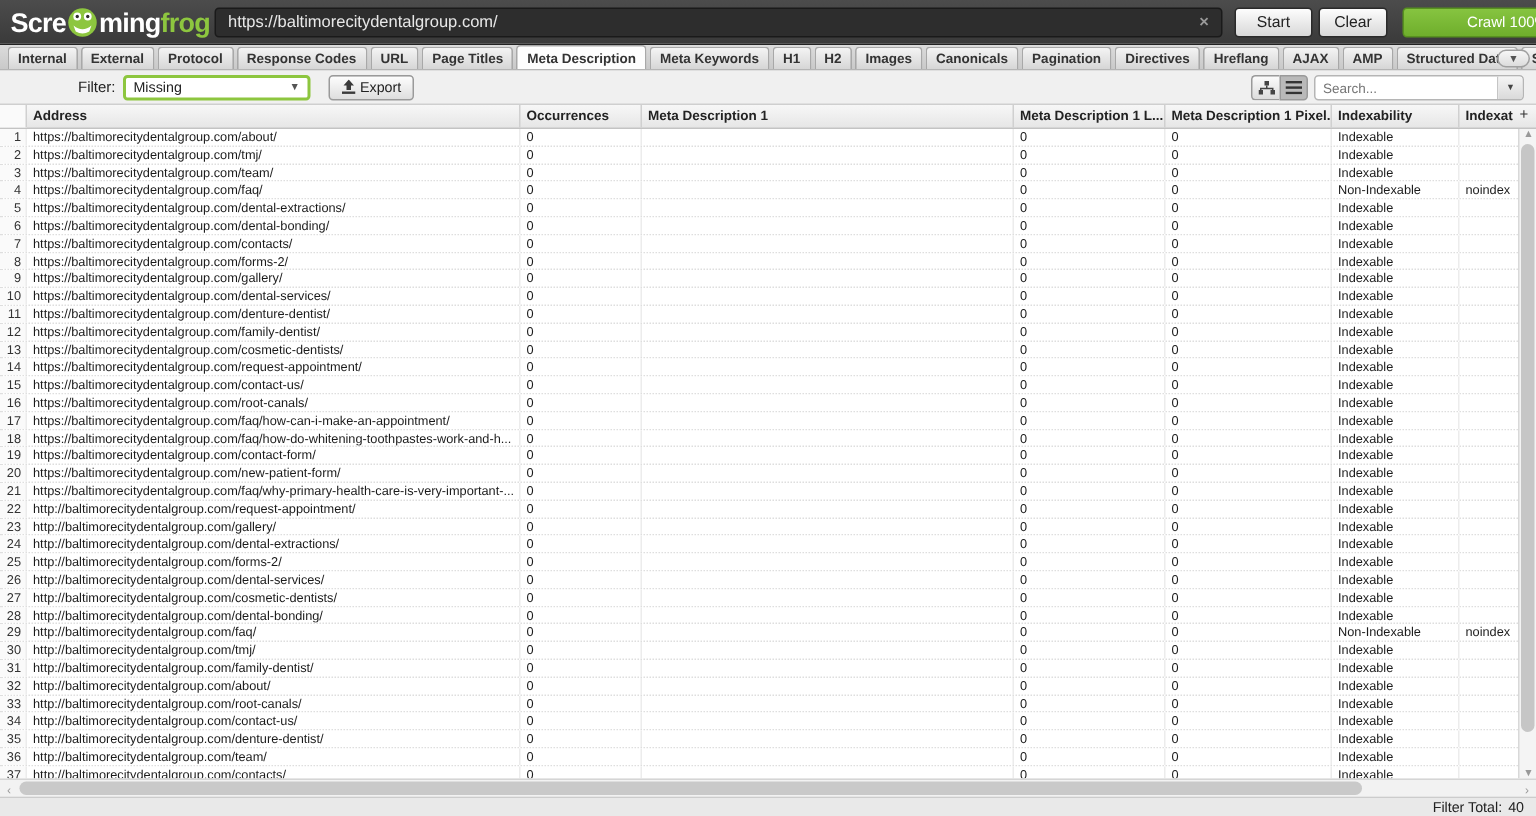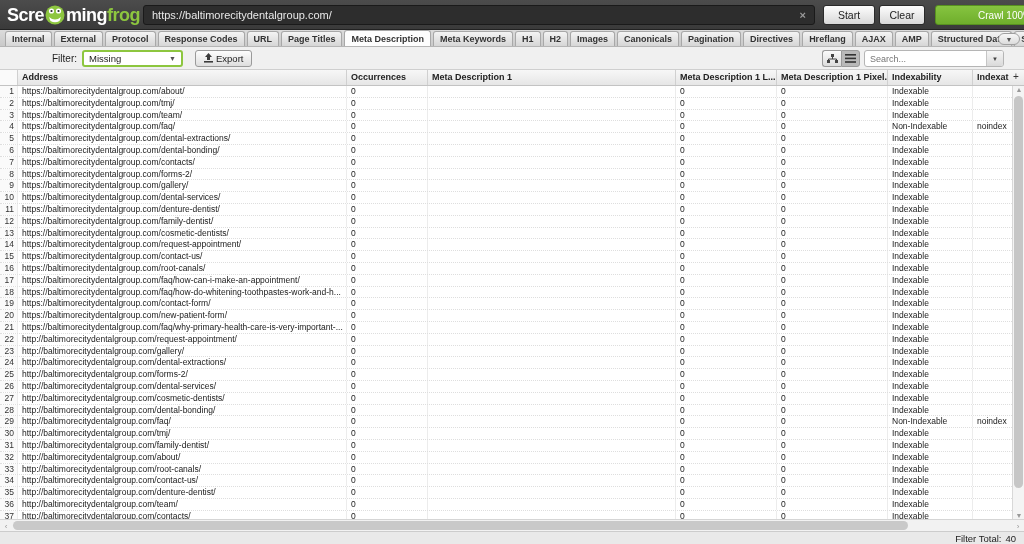--- a/index.html
+++ b/index.html
@@ -38,29 +38,29 @@
   .tab.active { background:#fdfdfd; height:16px; }
   .tab-overflow { position:absolute; right:4px; top:3px; width:22px; height:12px;
     border:1px solid #a0a0a0; border-radius:6px;
     background:linear-gradient(#f7f7f7,#dcdcdc); font-size:7px; color:#555;
     display:flex; align-items:center; justify-content:center; }
 
   
   .filterbar { height:23px; background:#f0f0f0; border-bottom:1px solid #cfcfcf;
     display:flex; align-items:center; padding-left:8px; position:relative; }
   .filter-label { font-size:10px; color:#222; margin-right:5px;padding-left:44px; }
-  .filter-select { width:101px; height:17px; background:#fff;
+  .filter-select { width:125px; height:17px; background:#fff;
     border:2px solid #8dc63f; border-radius:3px; font-size:9.5px; color:#222;
     display:flex; align-items:center; padding:0 5px; justify-content:space-between; }
   .sel-arrow { font-size:7px; color:#555; }
   .export-btn { margin-left:12px; height:17px; padding:0 8px;
     border:1px solid #9a9a9a; border-radius:3px;
     background:linear-gradient(#fdfdfd,#dedede); font-size:9.5px; color:#222;
     display:flex; align-items:center; gap:3px; }
-  .right-cluster { position:absolute; right:20px; top:3px; display:flex;
+  .right-cluster { position:absolute; right:8px; top:3px; display:flex;
     align-items:flex-start; gap:4px; }
   .view-btns { display:flex; }
   .vbtn { width:19px; height:17px; border:1px solid #9a9a9a;
     display:flex; align-items:center; justify-content:center;
     background:linear-gradient(#fbfbfb,#dcdcdc); }
   .vbtn:first-child { border-radius:3px 0 0 3px; border-right:none; }
   .vbtn:last-child { border-radius:0 3px 3px 0; background:#b9b9b9; }
   .searchwrap { width:140px; height:17px; background:#fff; border:1px solid #b5b5b5;
     border-radius:3px; display:flex; align-items:center; }
   .searchwrap input { flex:1; border:none; outline:none; font-size:9px;

